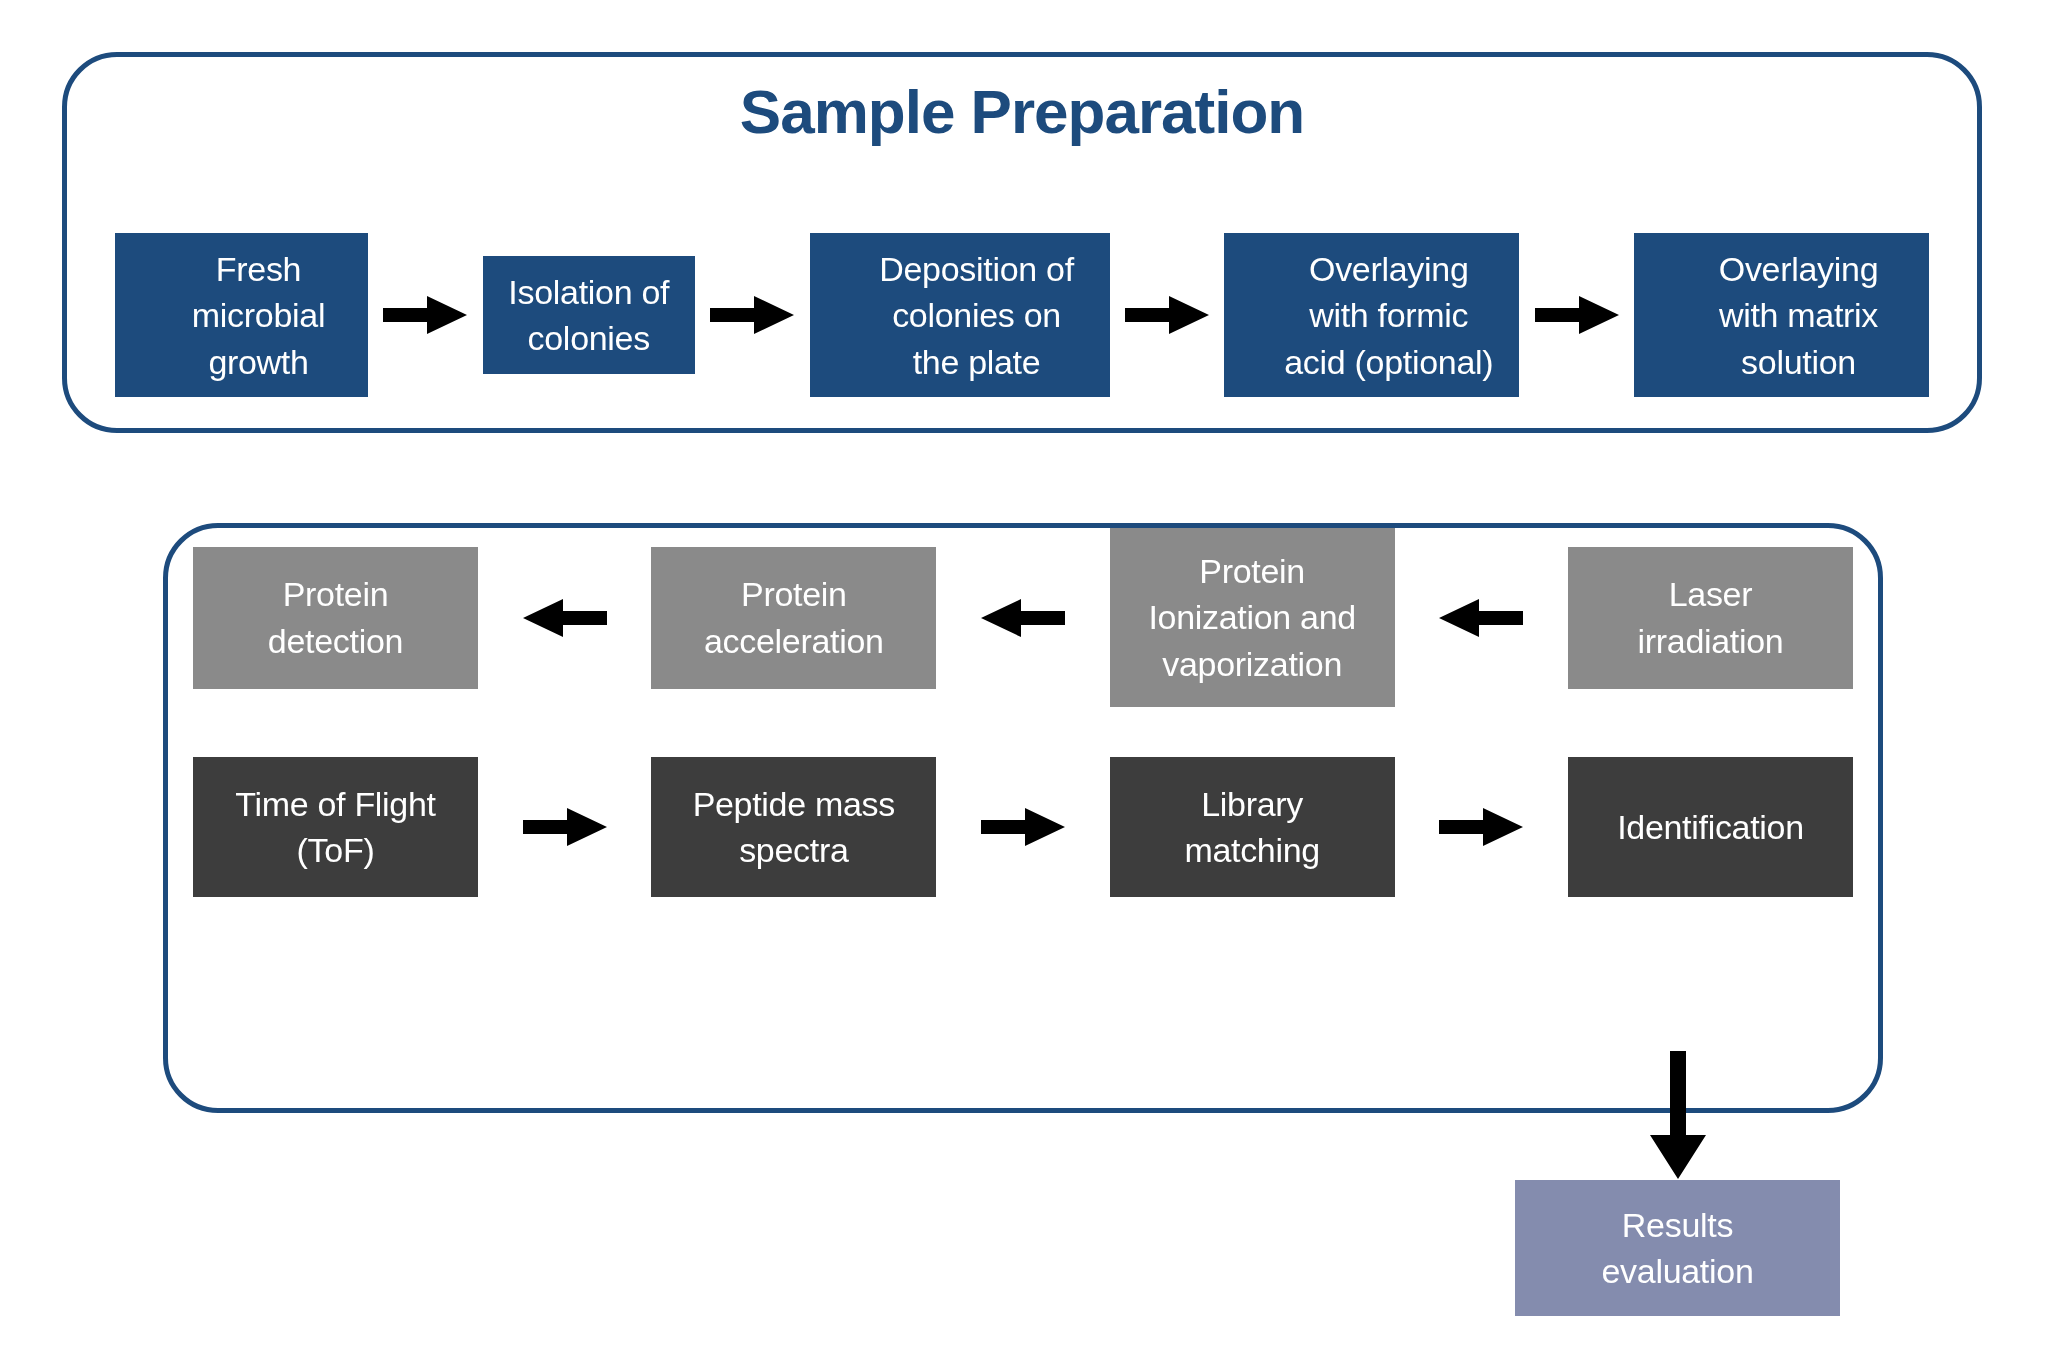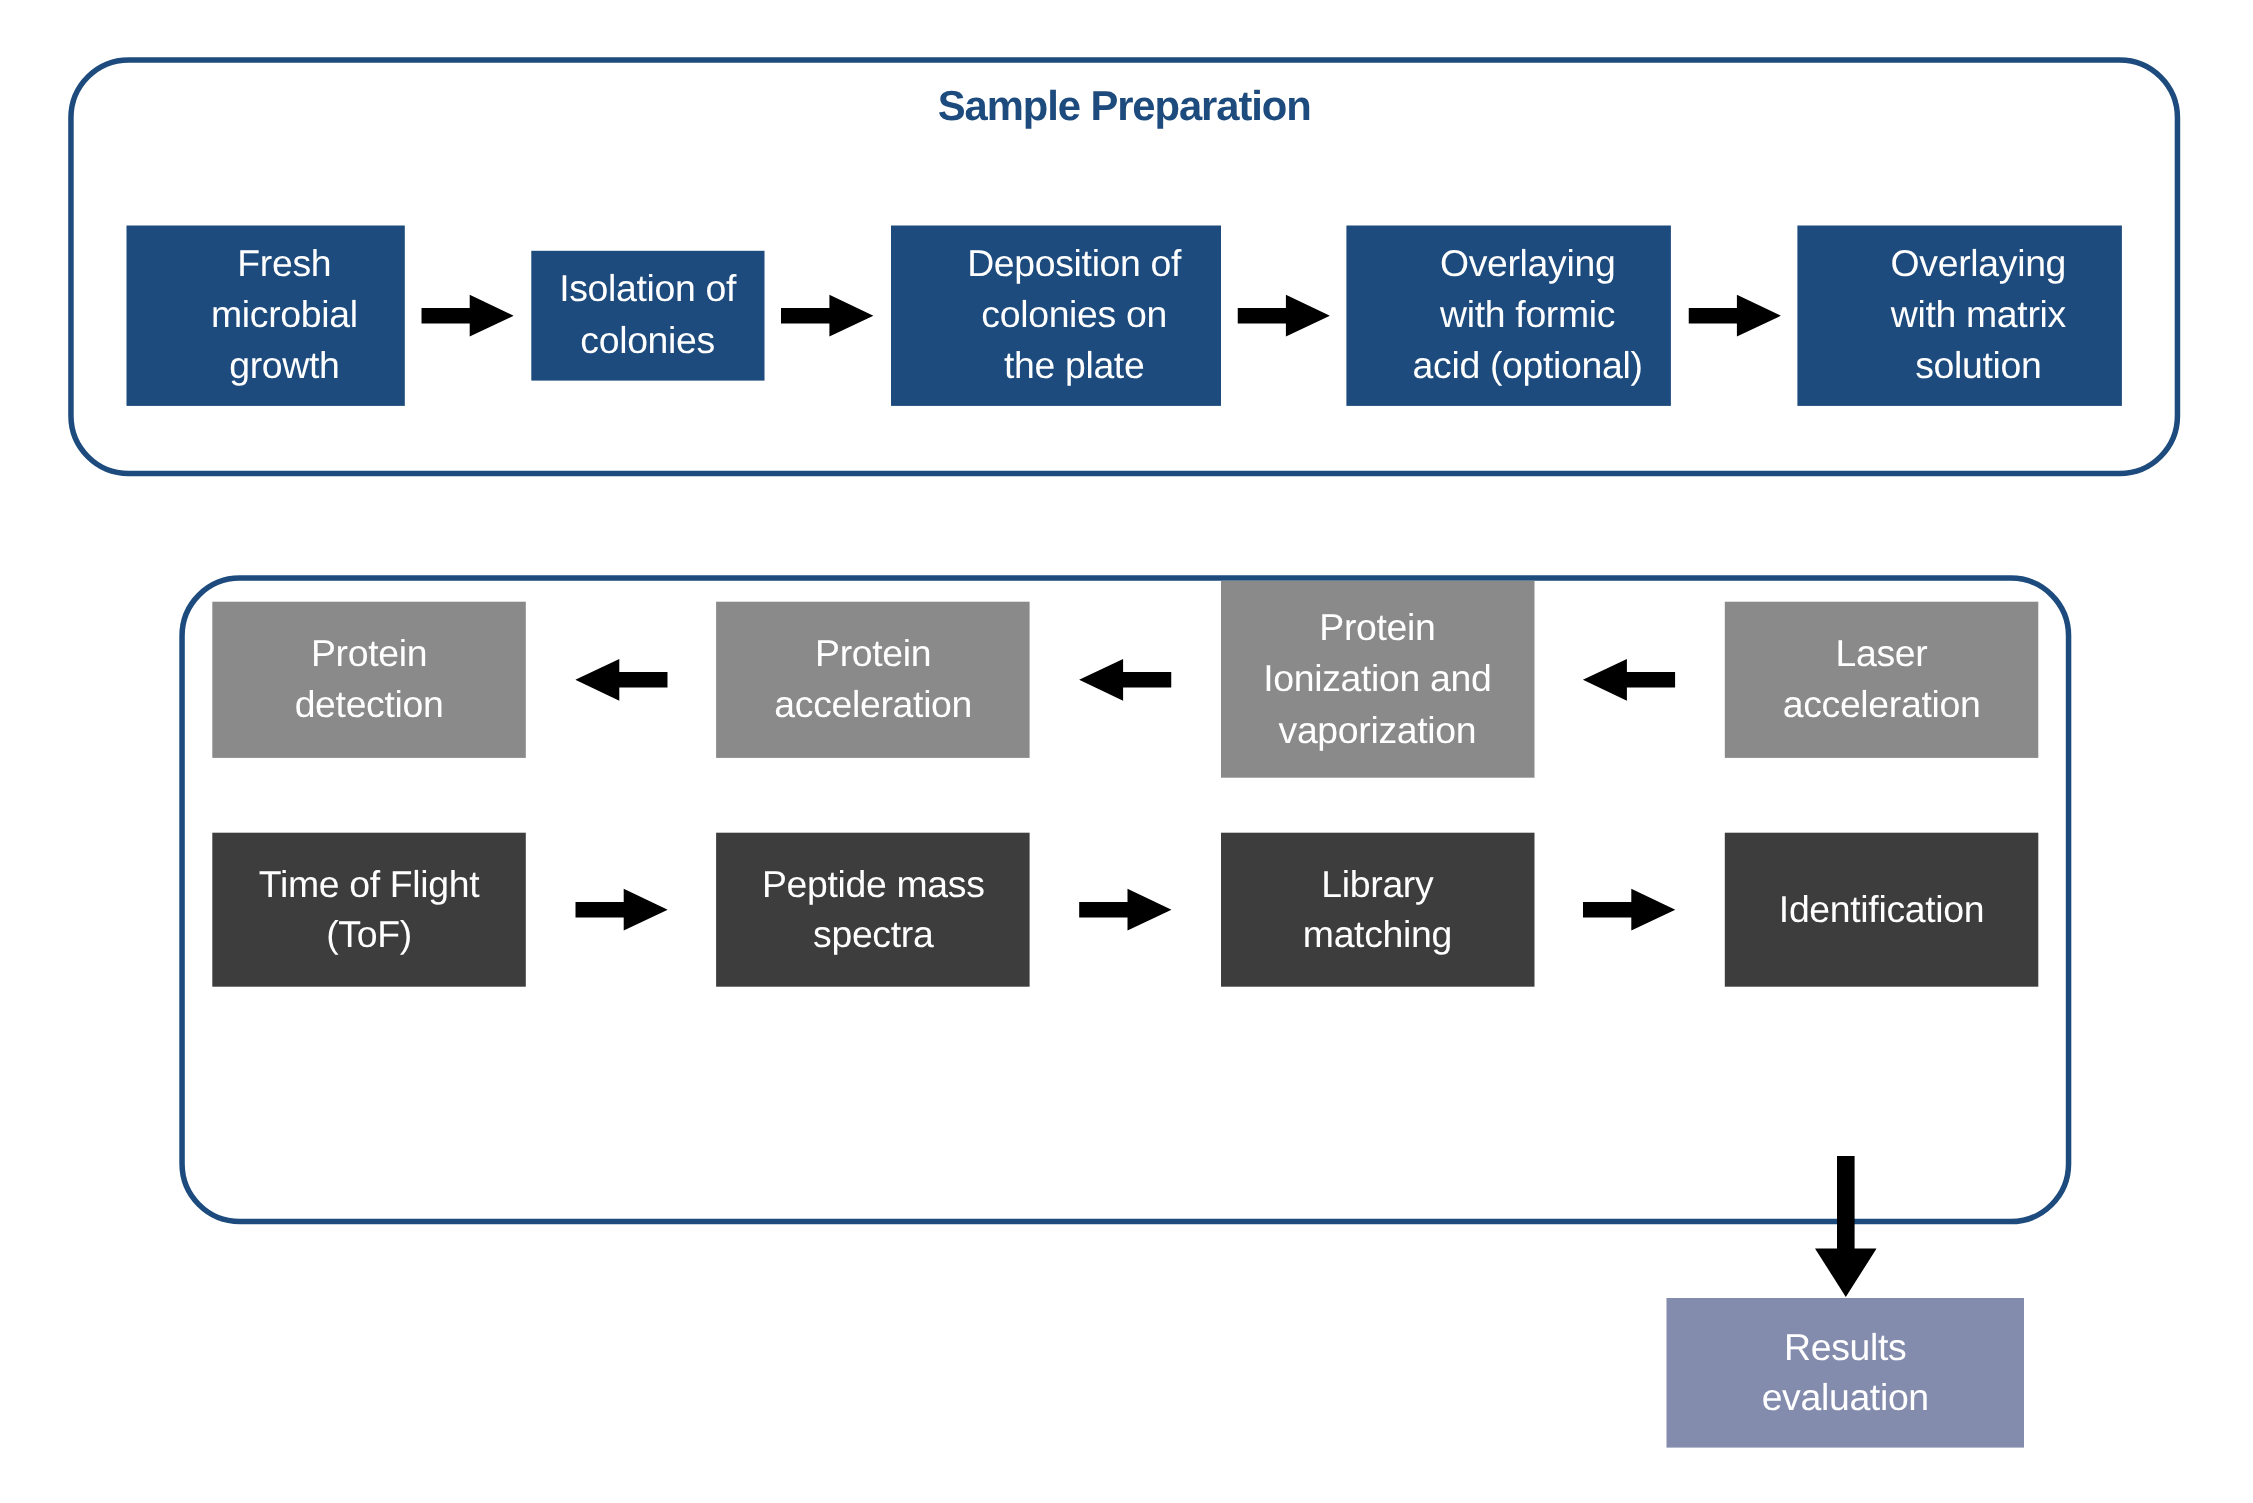--- a/index.html
+++ b/index.html
@@ -17,21 +17,21 @@
     border-radius: 55px;
     box-sizing: border-box;
     background: transparent;
   }
   .panel1 { left: 62px;  top: 52px;  width: 1920px; height: 381px; }
   .panel2 { left: 163px; top: 523px; width: 1720px; height: 590px; }
 
   .panel-title {
     margin: 0; text-align: center;
     color: var(--blue, #1d4b7d);
-    font-size: 38px; font-weight: bold; letter-spacing: -1px;
+    font-size: 62px; font-weight: bold; letter-spacing: -1px;
     line-height: 1.2;
   }
   .panel1 .panel-title { margin-top: 18px; }
   .panel2 .panel-title { margin-top: 50px; margin-bottom: 45px; }
 
   .box {
     display: flex; align-items: center; justify-content: center;
     box-sizing: border-box; padding: 8px 6px;
     text-align: center;
   }
@@ -153,21 +153,21 @@
 Ionization and
 vaporization</span>
       </div>
       <div class="arrow-cell">
         <svg class="arrow" viewBox="0 0 84 44">
           <polygon points="84,15 40,15 40,3 0,22 40,41 40,29 84,29"></polygon>
         </svg>
       </div>
       <div class="box box-gray">
         <span class="lbl">Laser
-acceleration</span>
+irradiation</span>
       </div>
 
       <div class="box box-darkgray">
         <span class="lbl">Time of Flight
 (ToF)</span>
       </div>
       <div class="arrow-cell">
         <svg class="arrow" viewBox="0 0 84 44">
           <polygon points="0,15 44,15 44,3 84,22 44,41 44,29 0,29"></polygon>
         </svg>

